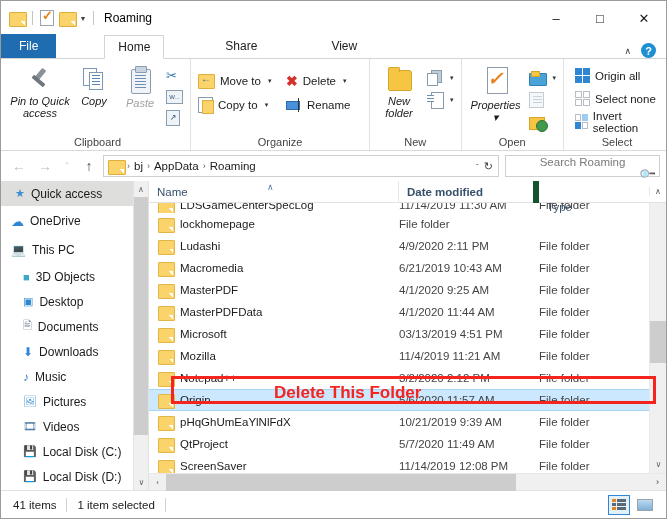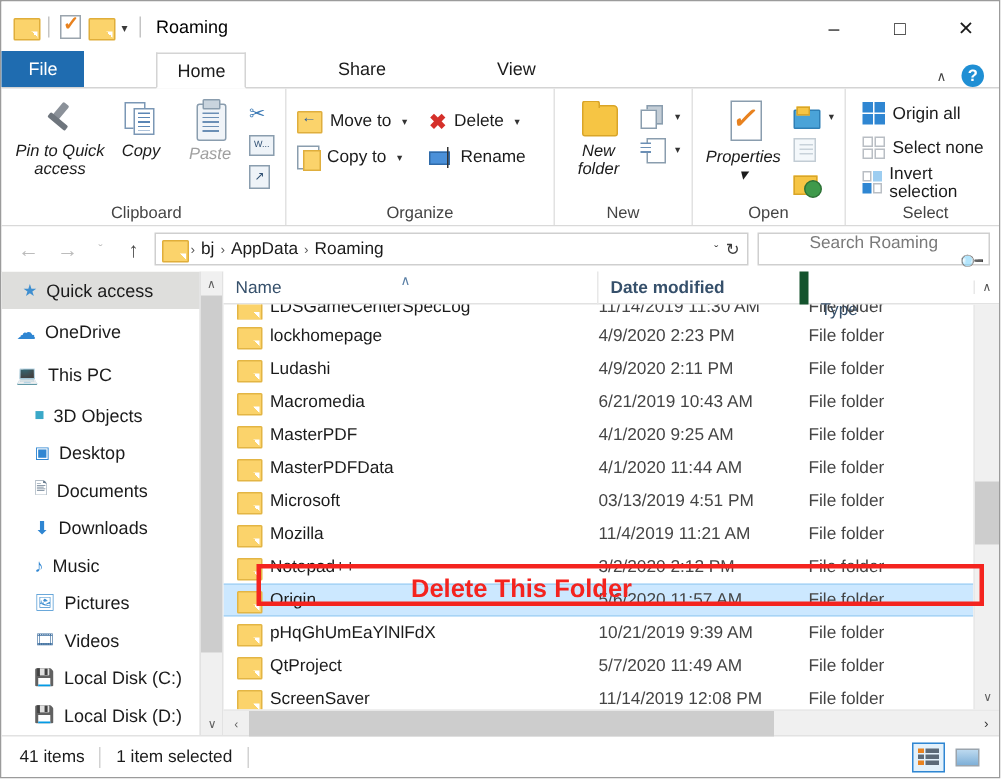--- a/index.html
+++ b/index.html
@@ -609,21 +609,20 @@
                 <span>LDSGameCenterSpecLog</span>
               </div>
               <div class="cell date">11/14/2019 11:30 AM</div>
               <div class="cell type">File folder</div>
             </div>
             <div class="row">
               <div class="cell name">
                 <span class="rowfolder"></span>
                 <span>lockhomepage</span>
               </div>
-              <div class="cell date">4/9/2020 2:23 PM</div>
               <div class="cell type">File folder</div>
             </div>
             <div class="row">
               <div class="cell name">
                 <span class="rowfolder"></span>
                 <span>Ludashi</span>
               </div>
               <div class="cell date">4/9/2020 2:11 PM</div>
               <div class="cell type">File folder</div>
             </div>

